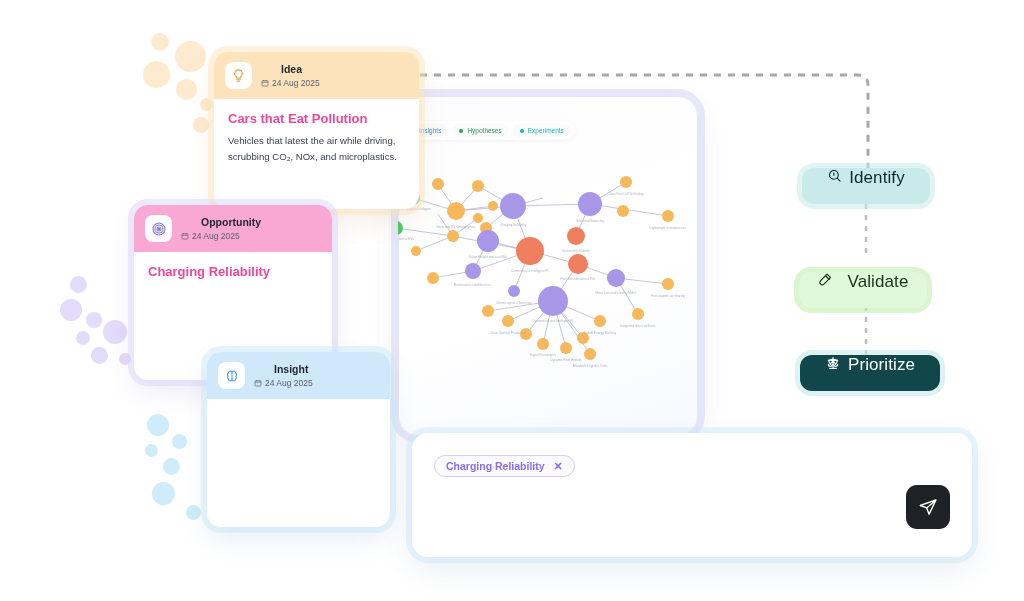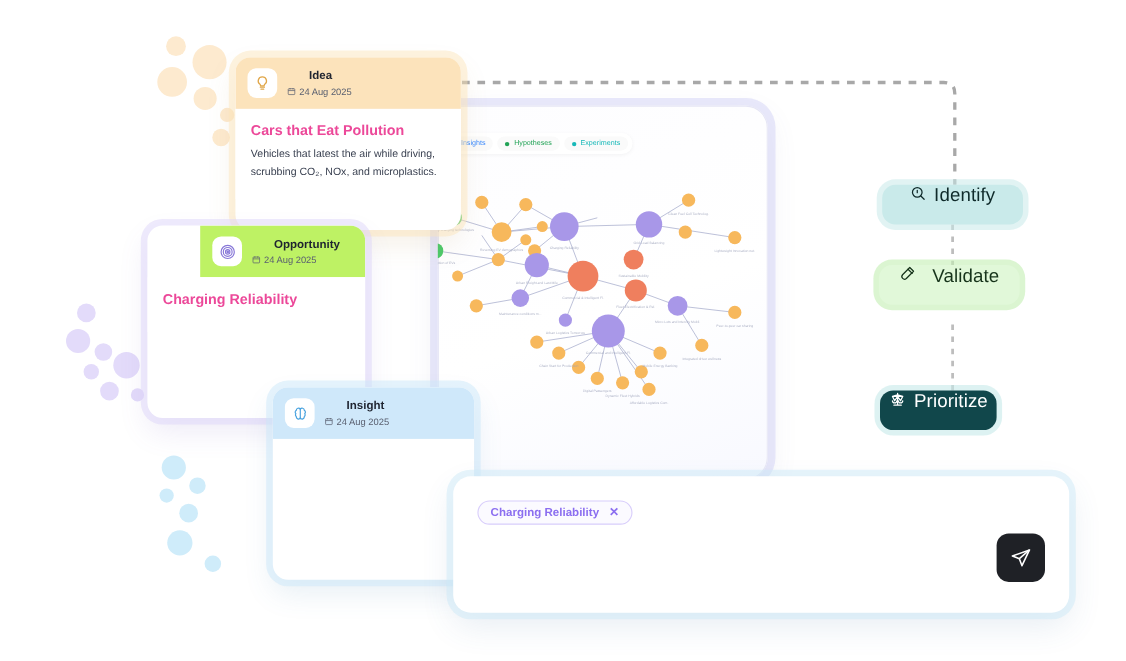--- a/index.html
+++ b/index.html
@@ -64,46 +64,46 @@
   .card-title { font-size: 13px; font-weight: 700; color: #ec4899; margin-bottom: 7px; }
   .card-text { font-size: 9.6px; line-height: 1.65; color: #3b4252; }
 
   
   #card-idea { left: 214px; top: 52px; width: 205px; height: 157px;
     box-shadow: 0 0 0 6px rgba(253,228,185,.45), 0 12px 26px rgba(180,140,70,.13); }
   #card-idea .card-head { background: #fce3bb; }
   
   #card-opportunity { left: 134px; top: 205px; width: 198px; height: 175px;
     box-shadow: 0 0 0 6px rgba(222,213,250,.5), 0 12px 26px rgba(120,100,190,.13); }
-  #card-opportunity .card-head { background: #bef264; margin-left: 48px; }
+  #card-opportunity .card-head { background: #f9a8d4; }
   
   #card-insight { left: 207px; top: 352px; width: 183px; height: 175px;
-    box-shadow: 0 0 0 6px rgba(204,232,250,.5), 0 12px 26px rgba(70,130,180,.13); margin-left: 41px; }
+    box-shadow: 0 0 0 6px rgba(204,232,250,.5), 0 12px 26px rgba(70,130,180,.13); }
   #card-insight .card-head { background: #cfe8fa; }
   #card-insight .card-text { font-size: 12.5px; line-height: 1.6; color: #1f2430; }
 
   
   .pill {
     position: absolute; display: flex; align-items: flex-start; justify-content: center;
     gap: 7px; border-radius: 12px; font-size: 17px; font-weight: 400;
     letter-spacing: .1px; white-space: nowrap;
   }
   #pill-identify {
     left: 802px; top: 168px; width: 128px; height: 36px;
     background: #c9eaea; color: #0f2a2a;
     box-shadow: 0 0 0 5px rgba(200,233,233,.55);
   }
   #pill-validate {
-    left: 799px; top: 241px; width: 128px; height: 36px;
+    left: 799px; top: 272px; width: 128px; height: 36px;
     background: #e1f8d9; color: #16331a;
     box-shadow: 0 0 0 5px rgba(195,238,178,.6);
     gap: 15px;
   }
   #pill-prioritize {
-    left: 800px; top: 355px; width: 106px; height: 36px;
+    left: 800px; top: 355px; width: 140px; height: 36px;
     background: #11474b; color: #ffffff;
     box-shadow: 0 0 0 5px rgba(198,233,233,.6);
   }
   .pill svg { flex: 0 0 auto; }
 
   
   #chat-panel {
     position: absolute; left: 412px; top: 433px; width: 560px; height: 124px;
     background: #ffffff; border-radius: 16px;
     box-shadow: 0 0 0 6px rgba(205,233,247,.5), 0 12px 30px rgba(60,110,160,.12);

